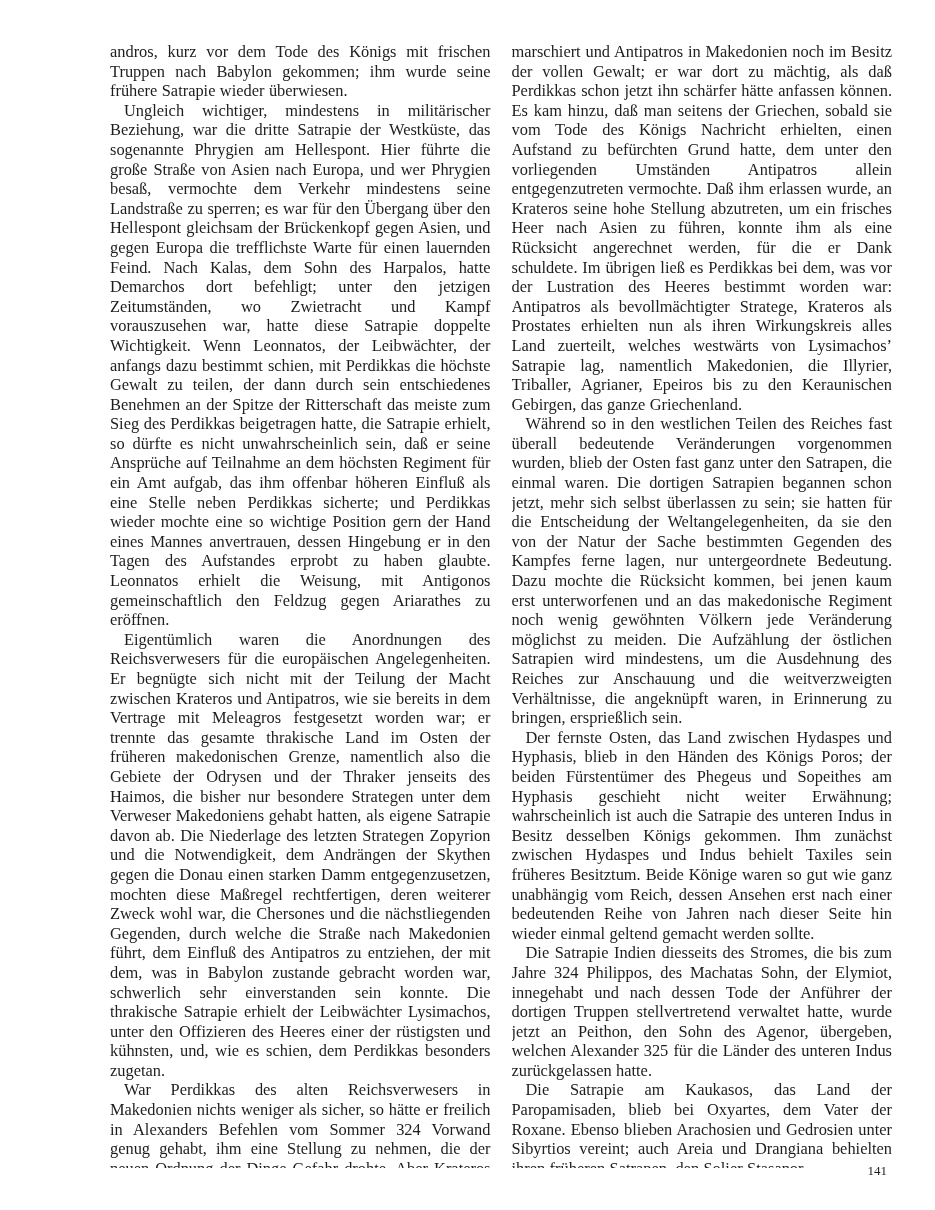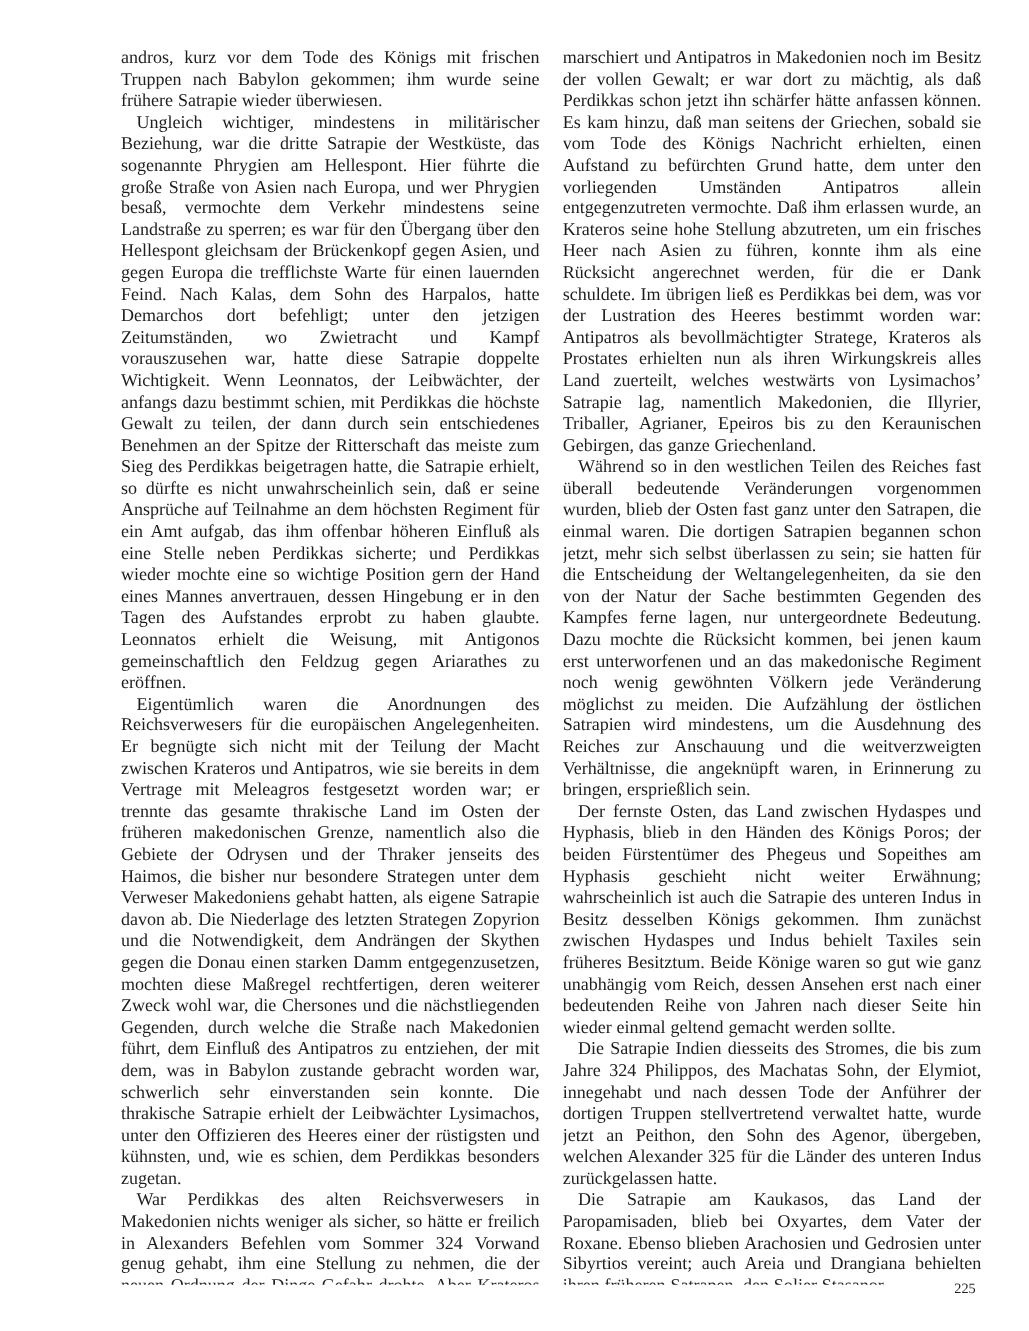--- a/index.html
+++ b/index.html
@@ -75,15 +75,15 @@
     <div class="column" lang="de">
       <p>marschiert und Antipatros in Makedonien noch im Besitz der vollen Gewalt; er war dort zu mächtig, als daß Perdikkas schon jetzt ihn schärfer hätte anfassen können. Es kam hinzu, daß man seitens der Griechen, sobald sie vom Tode des Königs Nachricht erhielten, einen Aufstand zu befürchten Grund hatte, dem unter den vorliegenden Umständen Antipatros allein entgegenzutreten vermochte. Daß ihm erlassen wurde, an Krateros seine hohe Stellung abzutreten, um ein frisches Heer nach Asien zu führen, konnte ihm als eine Rücksicht angerechnet werden, für die er Dank schuldete. Im übrigen ließ es Perdikkas bei dem, was vor der Lustration des Heeres bestimmt worden war: Antipatros als bevollmächtigter Stratege, Krateros als Prostates erhielten nun als ihren Wirkungskreis alles Land zuerteilt, welches westwärts von Lysimachos’ Satrapie lag, namentlich Makedonien, die Illyrier, Triballer, Agrianer, Epeiros bis zu den Keraunischen Gebirgen, das ganze Griechenland.</p>
       <p class="indent">Während so in den westlichen Teilen des Reiches fast überall bedeutende Veränderungen vorgenommen wurden, blieb der Osten fast ganz unter den Satrapen, die einmal waren. Die dortigen Satrapien begannen schon jetzt, mehr sich selbst überlassen zu sein; sie hatten für die Entscheidung der Weltangelegenheiten, da sie den von der Natur der Sache bestimmten Gegenden des Kampfes ferne lagen, nur untergeordnete Bedeutung. Dazu mochte die Rücksicht kommen, bei jenen kaum erst unterworfenen und an das makedonische Regiment noch wenig gewöhnten Völkern jede Veränderung möglichst zu meiden. Die Aufzählung der östlichen Satrapien wird mindestens, um die Ausdehnung des Reiches zur Anschauung und die weitverzweigten Verhältnisse, die angeknüpft waren, in Erinnerung zu bringen, ersprießlich sein.</p>
       <p class="indent">Der fernste Osten, das Land zwischen Hydaspes und Hyphasis, blieb in den Händen des Königs Poros; der beiden Fürstentümer des Phegeus und Sopeithes am Hyphasis geschieht nicht weiter Erwähnung; wahrscheinlich ist auch die Satrapie des unteren Indus in Besitz desselben Königs gekommen. Ihm zunächst zwischen Hydaspes und Indus behielt Taxiles sein früheres Besitztum. Beide Könige waren so gut wie ganz unabhängig vom Reich, dessen Ansehen erst nach einer bedeutenden Reihe von Jahren nach dieser Seite hin wieder einmal geltend gemacht werden sollte.</p>
       <p class="indent">Die Satrapie Indien diesseits des Stromes, die bis zum Jahre 324 Philippos, des Machatas Sohn, der Elymiot, innegehabt und nach dessen Tode der Anführer der dortigen Truppen stellvertretend verwaltet hatte, wurde jetzt an Peithon, den Sohn des Agenor, übergeben, welchen Alexander 325 für die Länder des unteren Indus zurückgelassen hatte.</p>
       <p class="indent">Die Satrapie am Kaukasos, das Land der Paropamisaden, blieb bei Oxyartes, dem Vater der Roxane. Ebenso blieben Arachosien und Gedrosien unter Sibyrtios vereint; auch Areia und Drangiana behielten ihren früheren Satrapen, den Solier Stasanor.</p>
     </div>
 
   </div>
 
-  <div class="page-number">225</div>
+  <div class="page-number">141</div>
 
 </div>
 
 </body></html>

